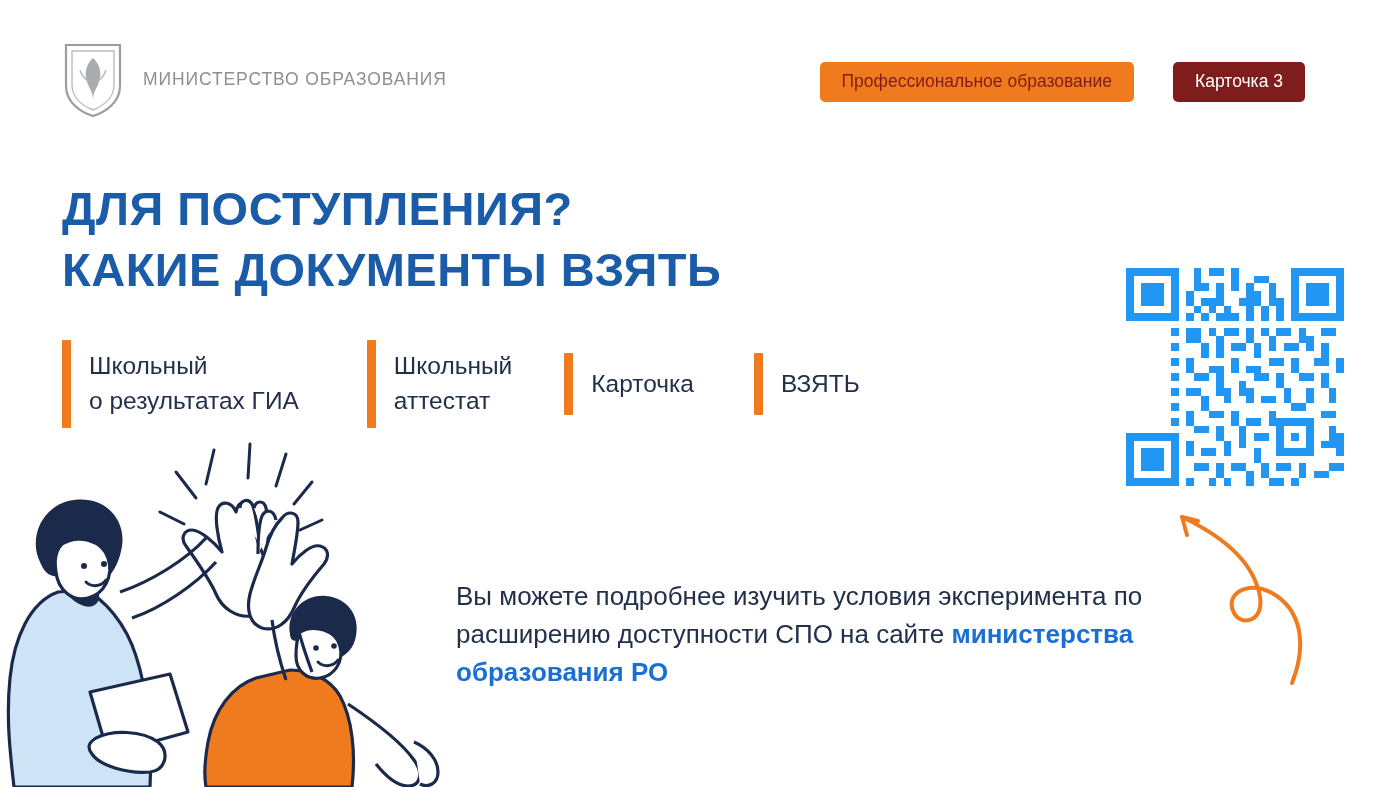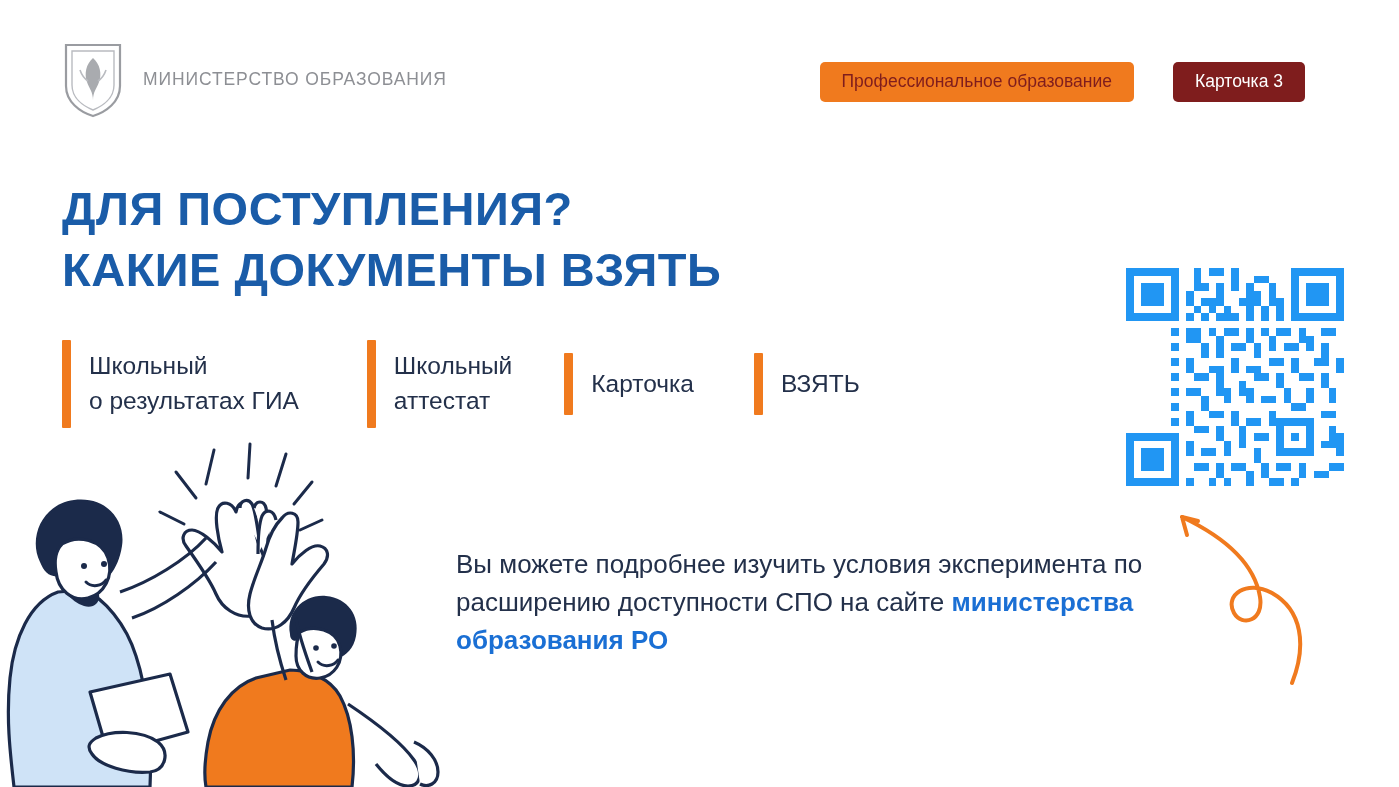--- a/index.html
+++ b/index.html
@@ -139,21 +139,21 @@
     right: 82px;
     top: 495px;
     width: 175px;
     height: 200px;
   }
 
   
   .bottom-text {
     position: absolute;
     left: 456px;
-    top: 546px;
+    top: 578px;
     font-size: 26px;
     line-height: 1.46;
     color: #23304a;
     max-width: 760px;
   }
   .bottom-text b { color: #1a6fd4; font-weight: bold; }
 
   
   .illustration {
     position: absolute;

